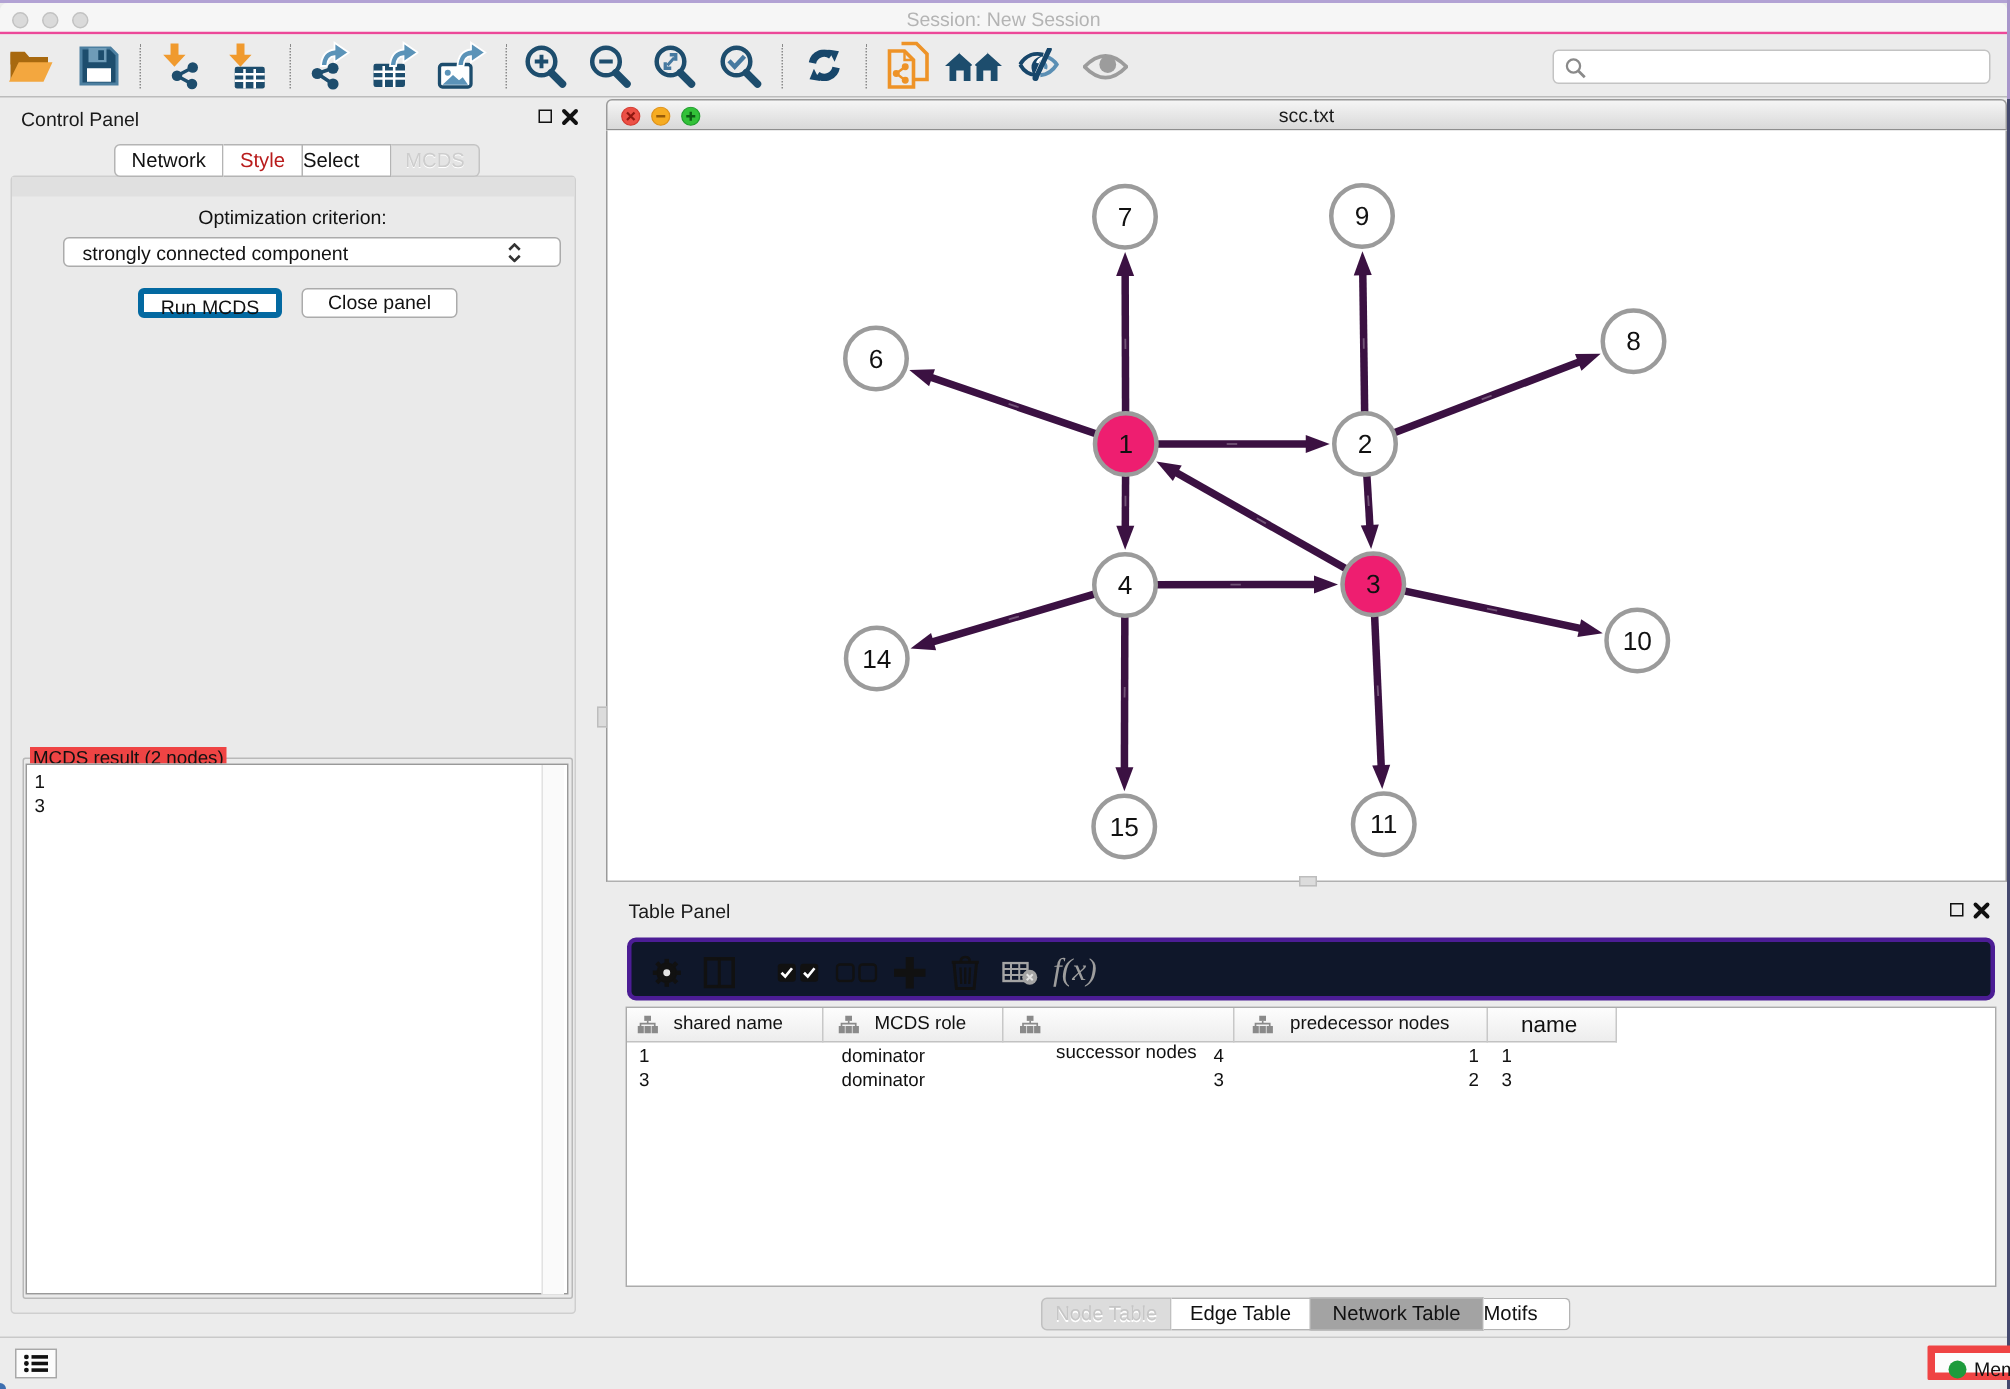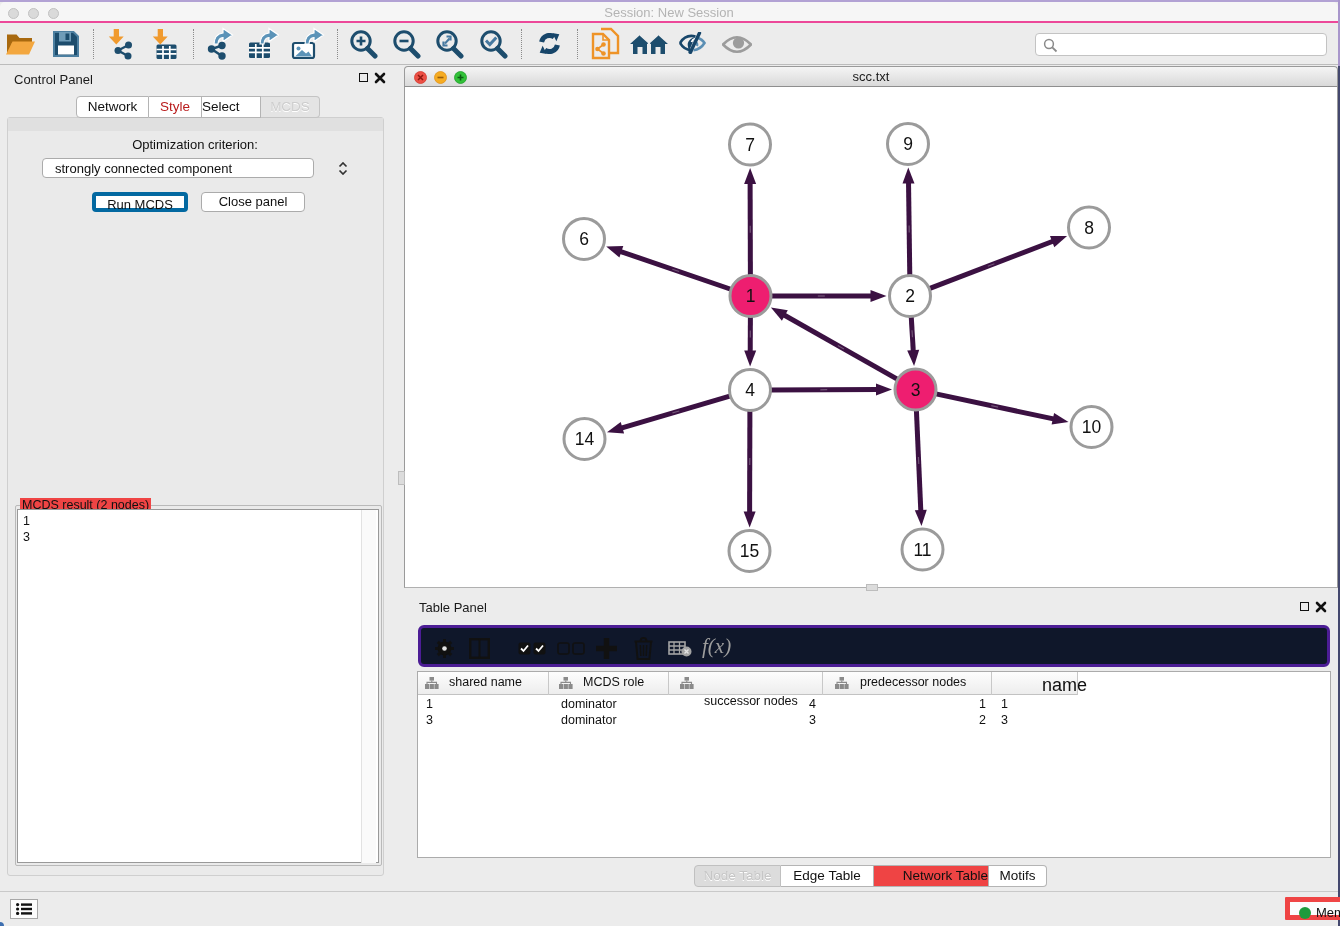--- a/index.html
+++ b/index.html
@@ -181,21 +181,21 @@
   <div class="abs" style="left:8px;top:52px;width:375px;height:13px;background:#e0e0e0;"></div>
 
   <div class="abs" style="left:76px;top:30px;height:22px;display:flex;font-size:13.5px;">
     <div style="width:73px;background:#fff;border:1px solid #b4b4b4;border-radius:4px 0 0 4px;text-align:center;line-height:20px;color:#111;">Network</div>
     <div style="width:53px;background:#fff;border:1px solid #b4b4b4;border-left:none;text-align:center;line-height:20px;color:#b91c1c;">Style</div>
     <div style="width:59px;background:#fff;border:1px solid #b4b4b4;border-left:none;line-height:20px;color:#111;">Select</div>
     <div style="width:59px;background:#e4e4e4;border:1px solid #c4c4c4;border-left:none;border-radius:0 4px 4px 0;text-align:center;line-height:20px;color:#cdcdcd;text-shadow:0 1px 0 #fff;">MCDS</div>
   </div>
   <div class="abs" style="left:0;top:71px;width:390px;text-align:center;font-size:13px;color:#111;">Optimization criterion:</div>
 
-  <div class="abs" style="left:42px;top:92px;width:272px;height:20px;background:#fff;border:1px solid #ababab;border-radius:4px;">
+  <div class="abs" style="left:42px;top:92px;width:332px;height:20px;background:#fff;border:1px solid #ababab;border-radius:4px;">
     <div class="abs" style="left:12px;top:0;line-height:19px;font-size:13px;color:#111;">strongly connected component</div>
     <svg class="abs" style="left:295px;top:3px" width="10" height="13" viewBox="0 0 10 13">
       <path d="M1.5 4.5 L5 1 L8.5 4.5" fill="none" stroke="#333" stroke-width="1.7"></path>
       <path d="M1.5 8.5 L5 12 L8.5 8.5" fill="none" stroke="#333" stroke-width="1.7"></path>
     </svg>
   </div>
 
   <div class="abs" style="left:92px;top:126px;width:96px;height:20px;background:#fff;border:4px solid #0369a1;border-radius:4px;text-align:center;line-height:18px;font-size:13px;color:#111;">Run MCDS</div>
   <div class="abs" style="left:201px;top:126px;width:104px;height:20px;background:#fff;border:1px solid #ababab;border-radius:4px;text-align:center;line-height:18px;font-size:13px;color:#111;">Close panel</div>
 
@@ -346,21 +346,21 @@
 
     <div class="abs" style="left:0;top:0;width:131px;height:23px;border-right:1px solid #c8c8c8;"></div>
     <div class="abs" style="left:131px;top:0;width:120px;height:23px;border-right:1px solid #c8c8c8;"></div>
     <div class="abs" style="left:251px;top:0;width:154px;height:23px;border-right:1px solid #c8c8c8;"></div>
     <div class="abs" style="left:405px;top:0;width:169px;height:23px;border-right:1px solid #c8c8c8;"></div>
     <div class="abs" style="left:574px;top:0;width:86px;height:23px;border-right:1px solid #c8c8c8;"></div>
     <div class="abs" style="left:31px;top:3px;font-size:12.5px;color:#111;">shared name</div>
     <div class="abs" style="left:165px;top:3px;font-size:12.5px;color:#111;">MCDS role</div>
     <div class="abs" style="left:286px;top:3px;font-size:12.5px;color:#111;margin-top:19px;">successor nodes</div>
     <div class="abs" style="left:442px;top:3px;font-size:12.5px;color:#111;">predecessor nodes</div>
-    <div class="abs" style="left:596px;top:3px;font-size:18px;color:#111;margin-left:28px;">name</div>
+    <div class="abs" style="left:596px;top:3px;font-size:15px;color:#111;">name</div>
 
     <svg class="abs" style="left:7px;top:5px" width="14" height="12" viewBox="0 0 14 12">
         <g fill="#8a8a8a">
           <rect x="4.5" y="0" width="4.5" height="3.6"></rect>
           <rect x="0" y="7" width="4.2" height="5"></rect>
           <rect x="4.7" y="7" width="4.2" height="5"></rect>
           <rect x="9.4" y="7" width="4.2" height="5"></rect>
         </g>
         <path d="M6.8 3.6 v1.8 M2 7 v-1.6 h9.5 v1.6" stroke="#8a8a8a" stroke-width="1.1" fill="none"></path>
       </svg>
@@ -400,22 +400,22 @@
     <div class="abs" style="left:8px;top:41px;font-size:12.5px;color:#111;">3</div>
     <div class="abs" style="left:143px;top:41px;font-size:12.5px;color:#111;">dominator</div>
     <div class="abs" style="left:380px;top:41px;width:18px;text-align:right;font-size:12.5px;color:#111;">3</div>
     <div class="abs" style="left:550px;top:41px;width:18px;text-align:right;font-size:12.5px;color:#111;">2</div>
     <div class="abs" style="left:583px;top:41px;font-size:12.5px;color:#111;">3</div>
   </div>
 
   <div class="abs" style="left:290px;top:268px;height:22px;display:flex;font-size:13.5px;">
     <div style="width:87px;background:#dcdcdc;border:1px solid #c0c0c0;border-radius:4px 0 0 4px;text-align:center;line-height:20px;color:#c6c6c6;text-shadow:0 1px 0 #fff;">Node Table</div>
     <div style="width:93px;background:#fff;border:1px solid #b4b4b4;border-left:none;text-align:center;line-height:20px;color:#111;">Edge Table</div>
-    <div style="width:115px;background:#ef4444;border:1px solid #b4b4b4;border-left:none;text-align:right;line-height:20px;color:#111;">Network Table</div>
-    <div style="width:58px;background:#fff;border:1px solid #b4b4b4;border-left:none;border-radius:0 4px 4px 0;text-align:center;line-height:20px;color:#111;">Motifs</div>
+    <div style="width:115px;background:#a3a3a3;border:1px solid #b4b4b4;border-left:none;text-align:center;line-height:20px;color:#111;">Network Table</div>
+    <div style="width:58px;background:#fff;border:1px solid #b4b4b4;border-left:none;border-radius:0 4px 4px 0;text-align:left;line-height:20px;color:#111;">Motifs</div>
   </div>
 </div>
 
 <div class="abs" style="left:398px;top:471px;width:7px;height:14px;background:#dcdcdc;border:1px solid #bdbdbd;"></div>
 <div class="abs" style="left:866px;top:584px;width:12px;height:7px;background:#dcdcdc;border:1px solid #bdbdbd;"></div>
 
 <div class="abs" style="left:0px;top:891px;width:1338px;height:33px;background:#ececec;border-top:1px solid #c9c9c9;"></div>
 <div class="abs" style="left:10px;top:899px;width:28px;height:20px;background:#fcfcfc;border:1px solid #a8a8a8;">
   <svg width="16" height="12" style="position:absolute;left:5px;top:3px;" viewBox="0 0 16 12">
     <circle cx="1.6" cy="1.6" r="1.6" fill="#111"></circle>

